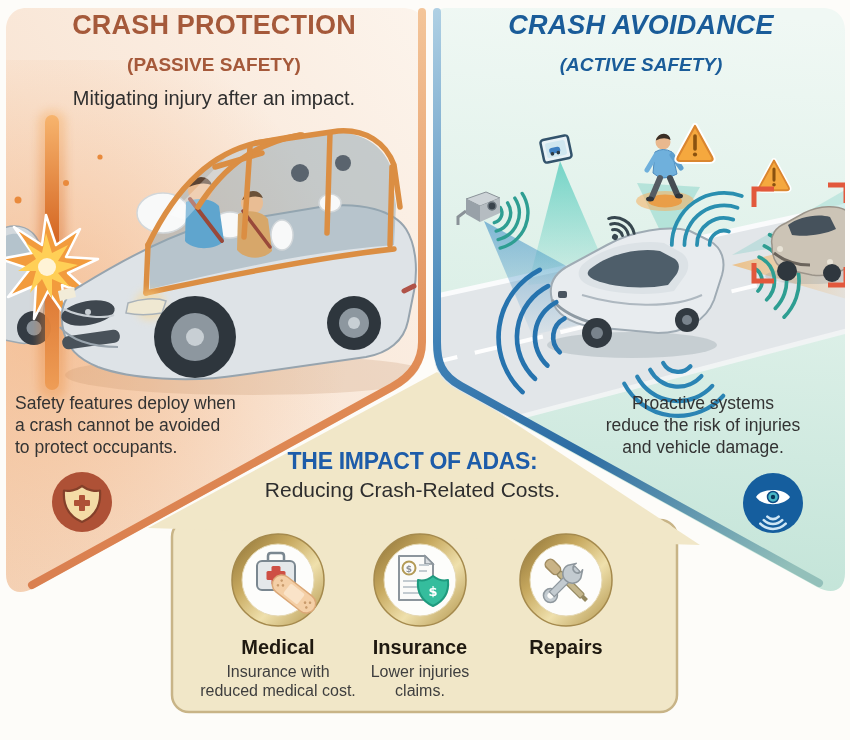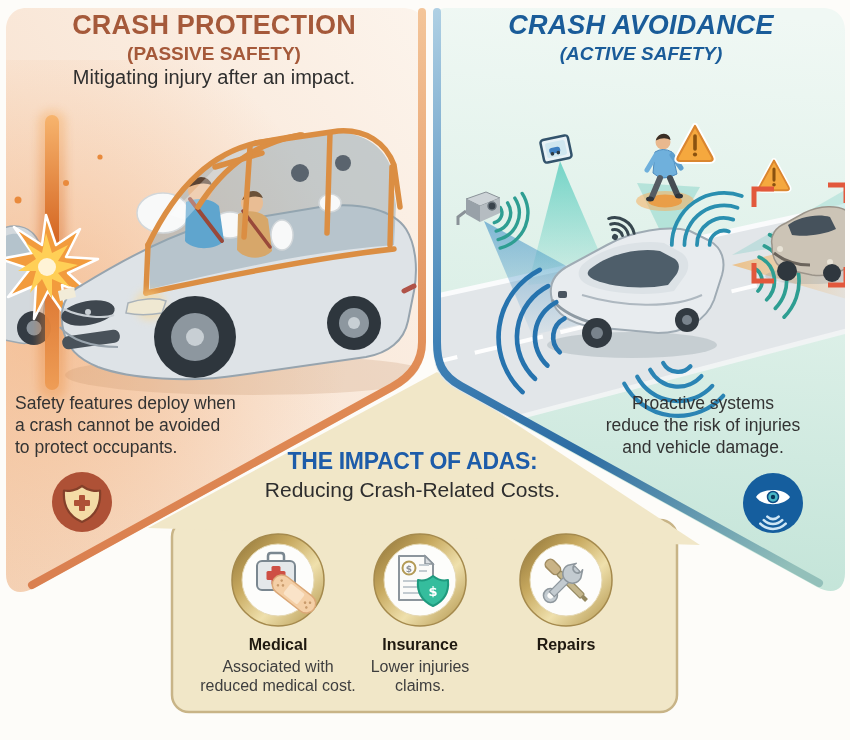--- a/index.html
+++ b/index.html
@@ -3,33 +3,33 @@
 <meta charset="utf-8">
 <style>
   html,body{margin:0;padding:0;}
   .canvas{position:relative;width:850px;height:740px;background:#FDFCF9;overflow:hidden;
           font-family:"Liberation Sans",sans-serif;-webkit-font-smoothing:antialiased;}
   .art{position:absolute;left:0;top:0;}
   .hdr{position:absolute;top:11px;text-align:center;}
   .hdr.left{left:0;width:428px;}
   .hdr.right{left:432px;width:418px;font-style:italic;}
   .panel-title{font-size:27px;font-weight:700;letter-spacing:.2px;line-height:1.1;}
-  .panel-sub{font-size:19px;font-weight:700;line-height:1.15;margin-top:2px;}
+  .panel-sub{font-size:19px;font-weight:700;line-height:1.15;margin-top:13px;}
   .hdr.left .panel-title,.hdr.left .panel-sub{color:#A5593A;}
   .hdr.right .panel-title,.hdr.right .panel-sub{color:#1A5C99;}
-  .panel-tag{font-size:20px;color:#2F2F2F;margin-top:1px;}
+  .panel-tag{font-size:20px;color:#2F2F2F;margin-top:11px;}
   .caption{position:absolute;font-size:17.5px;line-height:22px;color:#333;}
   .caption.left{left:15px;top:392px;width:250px;text-align:left;}
   .caption.right{left:597px;top:392px;width:212px;text-align:center;}
   .caption span{display:block;}
   .impact-head{position:absolute;left:160px;top:448px;width:505px;text-align:center;}
   .impact-title{font-size:23px;font-weight:700;letter-spacing:-0.3px;color:#1D5CA9;}
   .impact-sub{font-size:21px;color:#2E2E2E;margin-top:3px;}
   .cost-item{position:absolute;top:636px;width:170px;text-align:center;}
-  .cost-item .label{font-size:16px;font-weight:700;color:#1F1910;}
+  .cost-item .label{font-size:20px;font-weight:700;color:#1F1910;}
   .cost-item .desc{font-size:16px;line-height:19px;color:#3E3E3E;margin-top:3px;}
   .cost-item .desc span{display:block;}
   .ci-0{left:193px;} .ci-1{left:335px;} .ci-2{left:481px;}
 </style>
 </head>
 <body>
 
 <div class="canvas">
 
 <svg class="art" width="850" height="740" viewBox="0 0 850 740">
@@ -394,21 +394,21 @@
 </div>
 
 <div class="impact-head">
   <div class="impact-title">THE IMPACT OF ADAS:</div>
   <div class="impact-sub">Reducing Crash-Related Costs.</div>
 </div>
 
 <div class="cost-item ci-0">
   <div class="label">Medical</div>
   <div class="desc">
-    <span>Associated with</span>
+    <span>Insurance with</span>
     <span>reduced medical cost.</span>
   </div>
 </div>
 
 <div class="cost-item ci-1">
   <div class="label">Insurance</div>
   <div class="desc">
     <span>Lower injuries</span>
     <span>claims.</span>
   </div>

